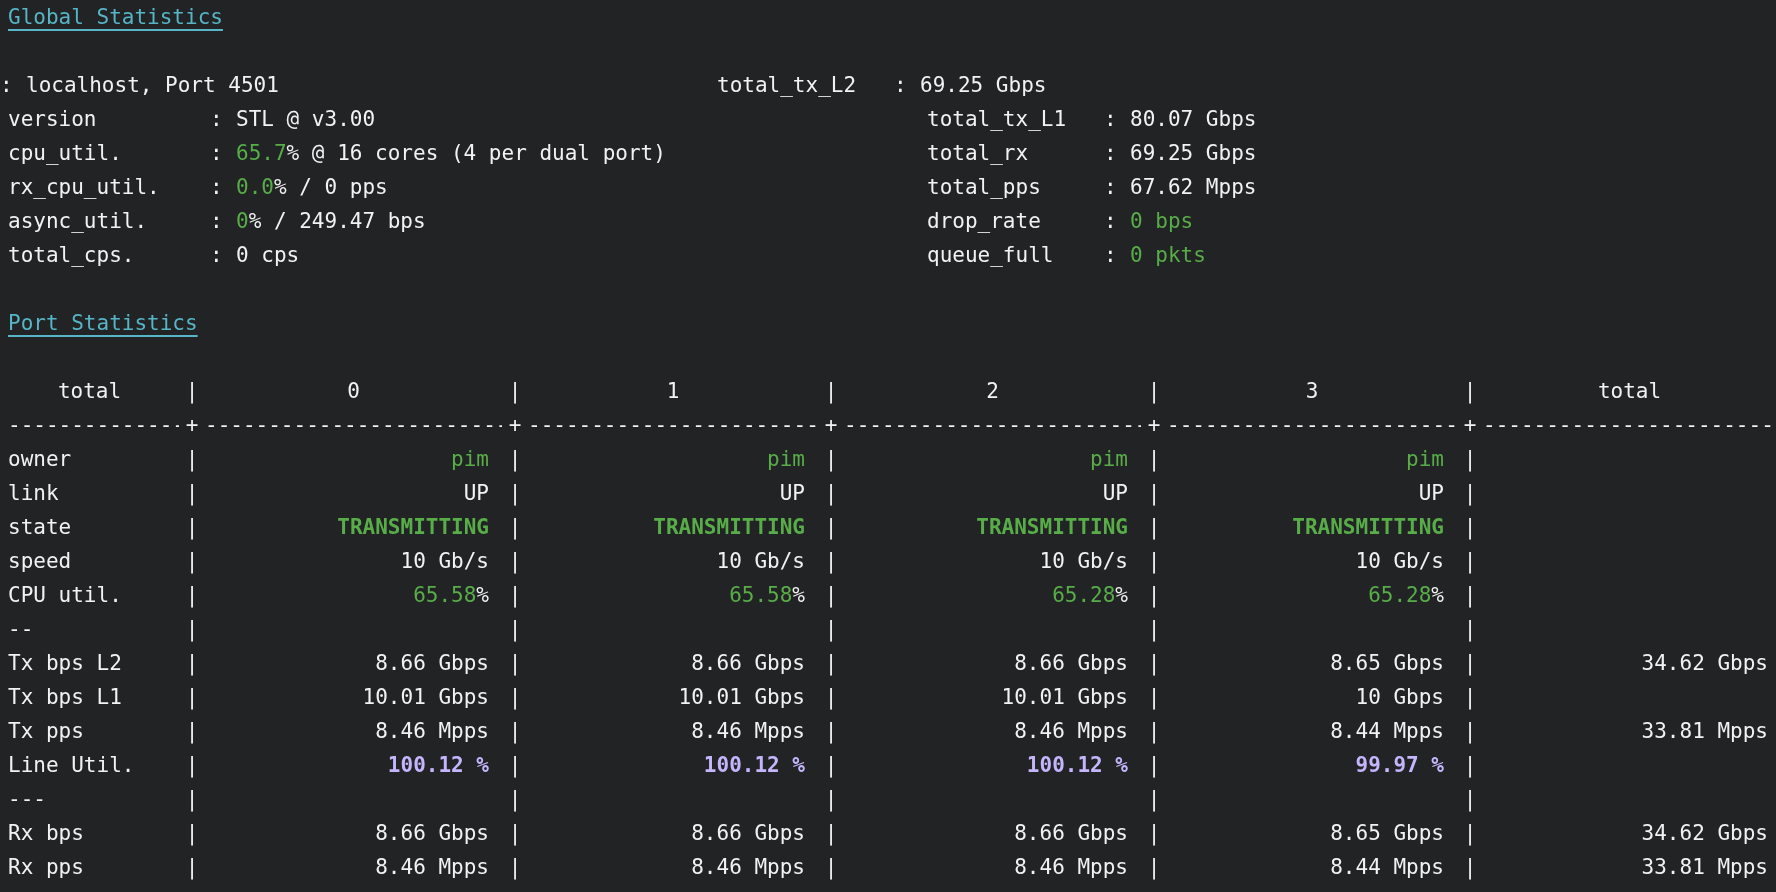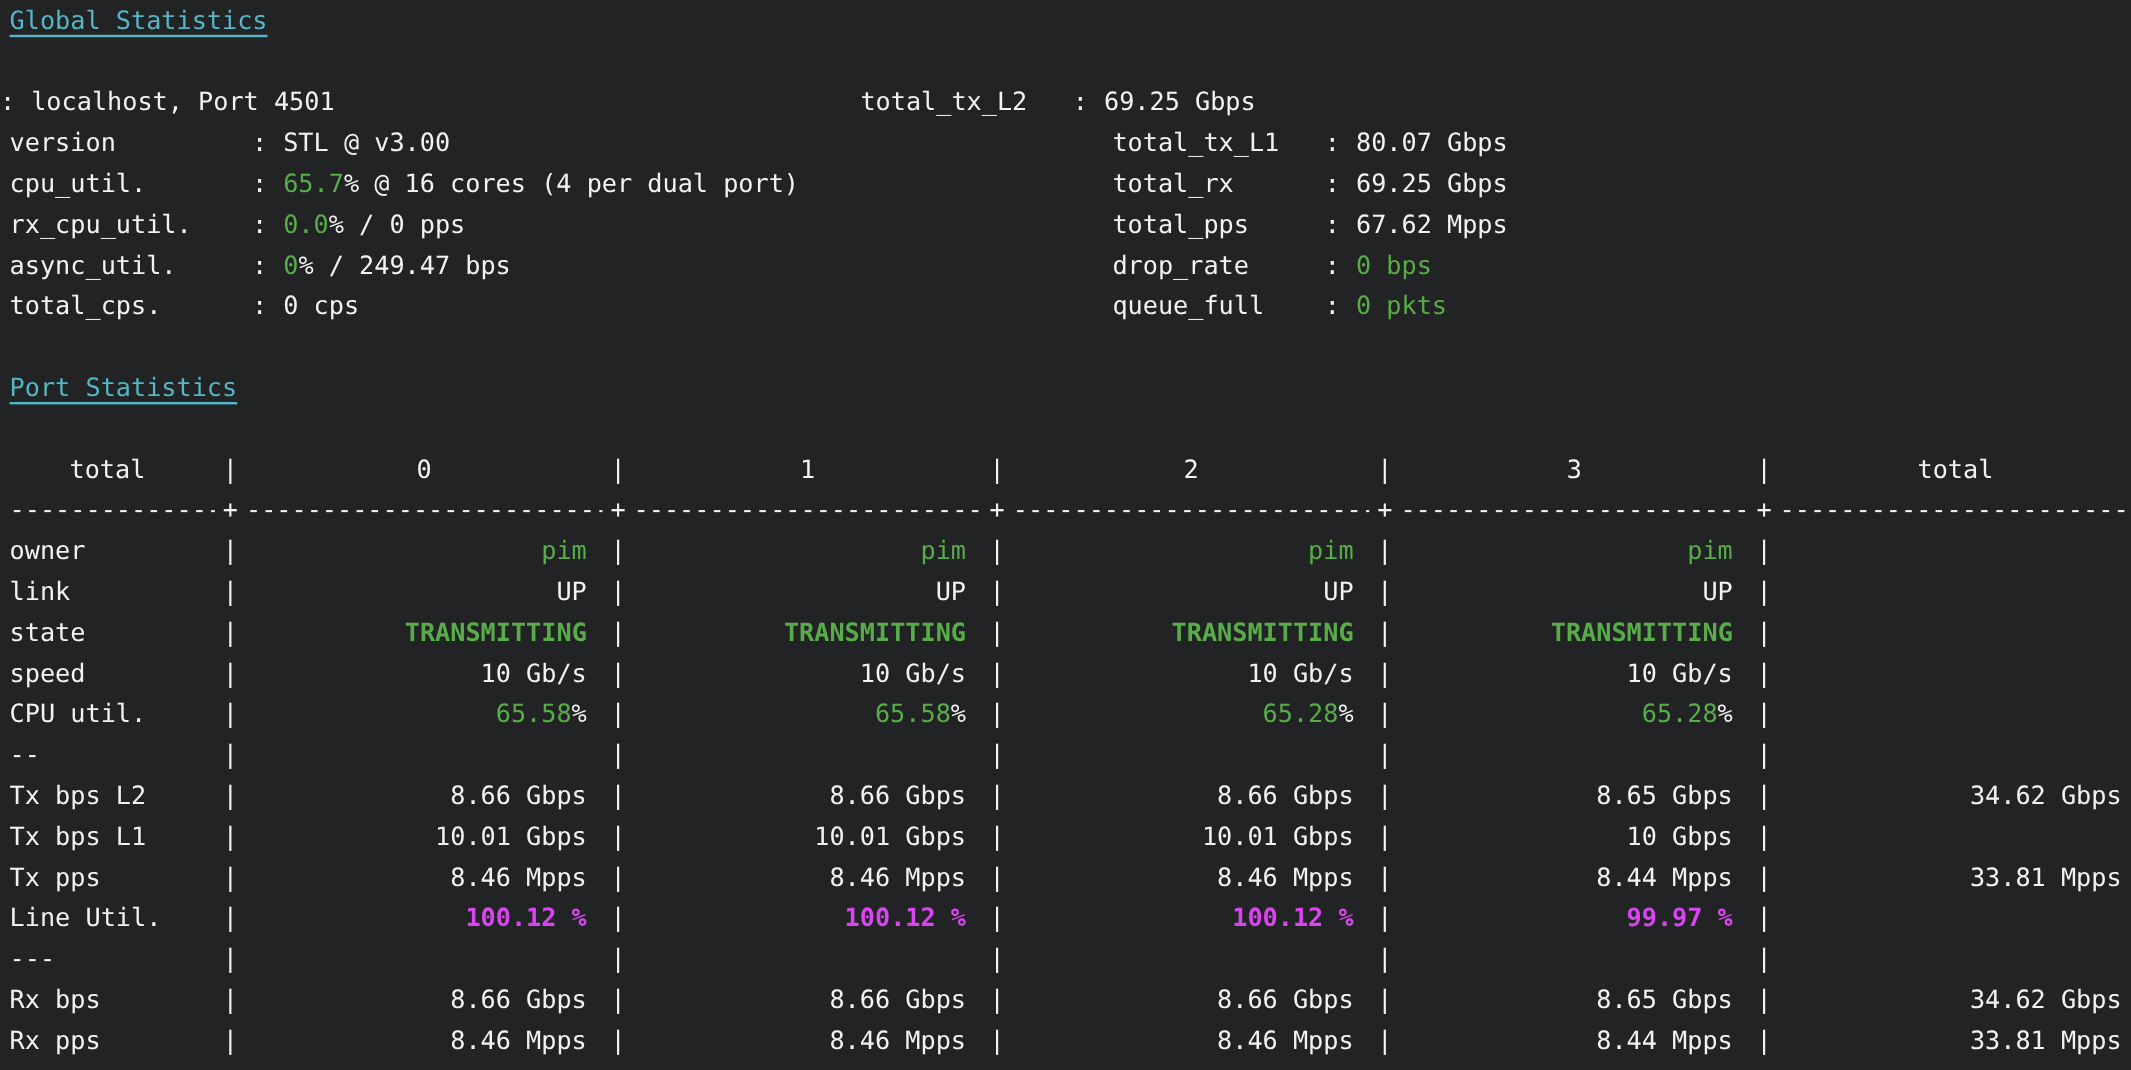--- a/index.html
+++ b/index.html
@@ -23,21 +23,21 @@
   .c-label{flex:0 0 179px;padding-left:8px;box-sizing:border-box;overflow:hidden;}
   .pipe{flex:0 0 26px;text-align:center;}
   .c-v0,.c-v2{flex:0 0 297px;}
   .c-v1,.c-v3{flex:0 0 290px;}
   .c-val{text-align:right;padding-right:13px;box-sizing:border-box;overflow:hidden;}
   .c-total{flex:0 0 293px;text-align:right;padding-right:8px;box-sizing:border-box;overflow:hidden;}
   .hdr .c-val,.hdr .c-total{text-align:center;padding-right:0;}
   .hdr .c-label{text-align:center;padding-left:0;}
   .sep-row .c-val,.sep-row .c-total,.sep-row .c-label{text-align:left;padding-right:0;}
   .green{color:#58ad49;}
-  .purple{color:#d946ef;}
+  .purple{color:#c4b5fd;}
   .white{color:#f2f2f2;}
   .bold{font-weight:bold;}
 </style>
 </head>
 <body>
 
 <div class="term">
 
   <div class="row">
     <span class="title">Global Statistics</span>

